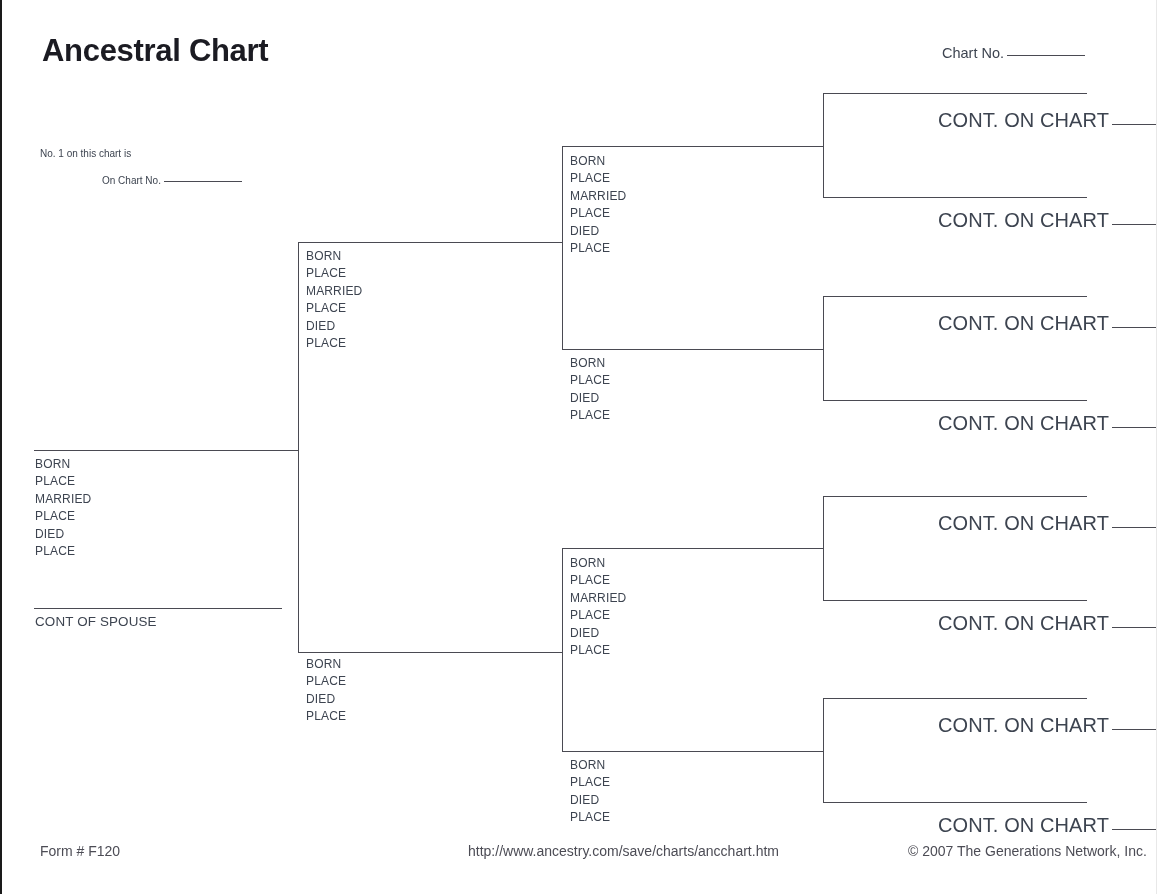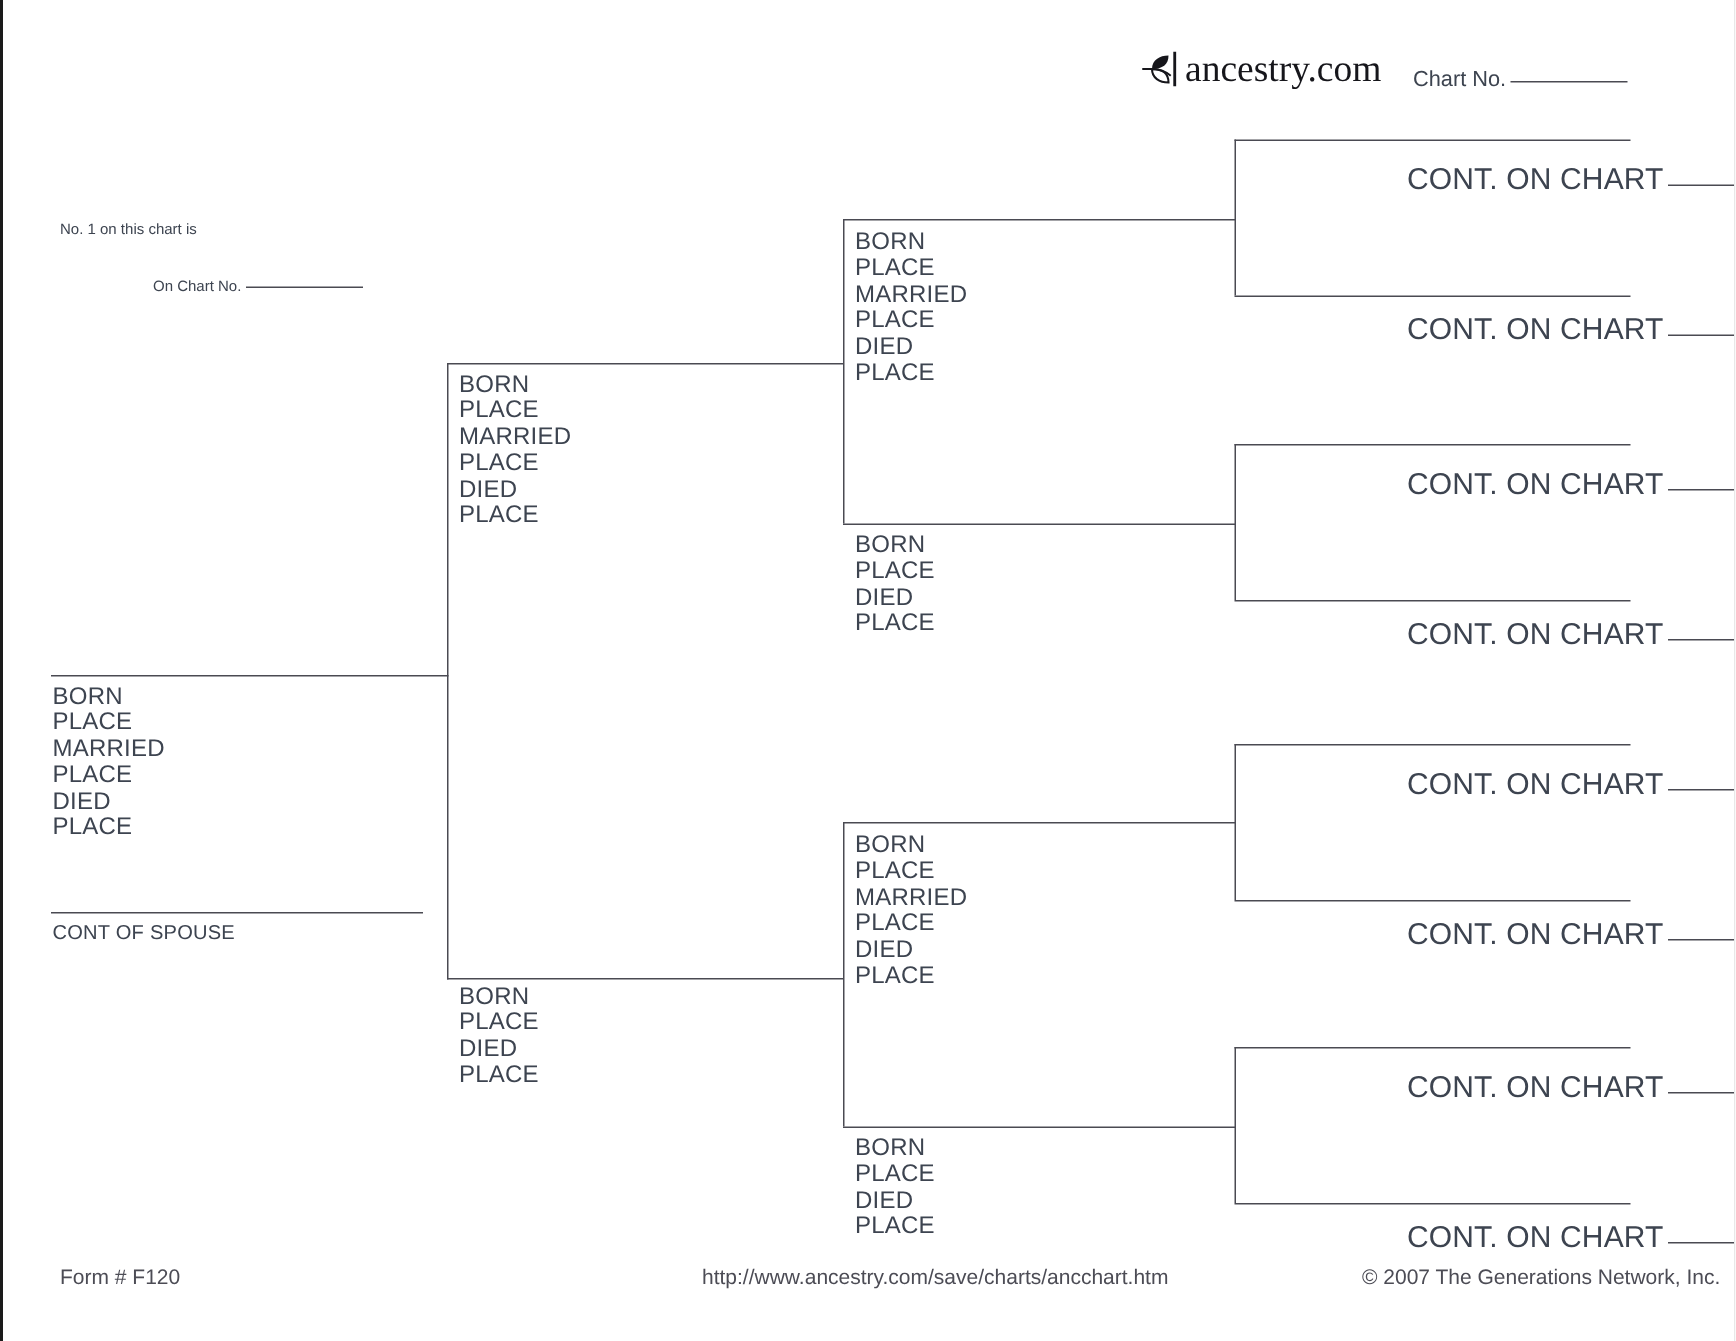--- a/index.html
+++ b/index.html
@@ -68,21 +68,21 @@
   .note-block {
     position: absolute;
     left: 38px;
     top: 142px;
     font-size: 10px;
     line-height: 24px;
     white-space: nowrap;
   }
   .note-line-2 { }
   .note-line-3 {
-    margin-top: 14px;
+    margin-top: 3px;
     padding-left: 62px;
   }
 
   .blank-rule {
     display: inline-block;
     border-bottom: 1.4px solid #4a4a52;
     width: 78px;
     height: 0;
     vertical-align: 2px;
     margin-left: 3px;
@@ -96,21 +96,21 @@
   }
   .vline {
     position: absolute;
     width: 0;
     border-left: 1.3px solid #4a4a52;
   }
 
   
   .fields {
     position: absolute;
-    font-size: 16px;
+    font-size: 12px;
     line-height: 17.4px;
     white-space: nowrap;
     letter-spacing: 0.15px;
   }
   .fields div { }
 
   .caption {
     position: absolute;
     font-size: 13.4px;
     white-space: nowrap;
@@ -136,35 +136,22 @@
   }
   .footer-left  { left: 38px; }
   .footer-mid   { left: 466px; }
   .footer-right { left: 906px; }
 </style>
 </head>
 <body>
 
 <div id="page">
 
-
-  <div class="brand">
-    <span class="brand-mark">
-      <svg class="brand-mark" viewBox="0 0 30 26" xmlns="http://www.w3.org/2000/svg">
-        <g fill="none" stroke="#16161b" stroke-width="1.5">
-          <path d="M2.5 13 L9 13" stroke-width="1.4"></path>
-          <path d="M9 13 C 9 7, 14 4, 20 4 C 20 10, 16 13, 9 13 Z" fill="#16161b" stroke="none"></path>
-          <path d="M9 13 C 9 19, 14 22, 20 22 C 20 16, 16 13, 9 13 Z" fill="none" stroke="#16161b" stroke-width="1.4"></path>
-          <path d="M9 13 C 13 13, 18 14.5, 21.5 17.5" stroke-width="1.3"></path>
-        </g>
-        <rect x="23.2" y="1.5" width="1.9" height="23" fill="#16161b"></rect>
-      </svg>
-    </span>
-    <span class="brand-text">ancestry.com</span>
-  </div>
+  <div class="page-title">Ancestral Chart</div>
+
 
   <div class="chart-no">
     <span>Chart No.</span><span class="blank-rule"></span>
   </div>
 
   <div class="note-block">
     <div>No. 1 on this chart is</div>
     <div class="note-line-3">
       <span>On Chart No.</span><span class="blank-rule"></span>
     </div>

